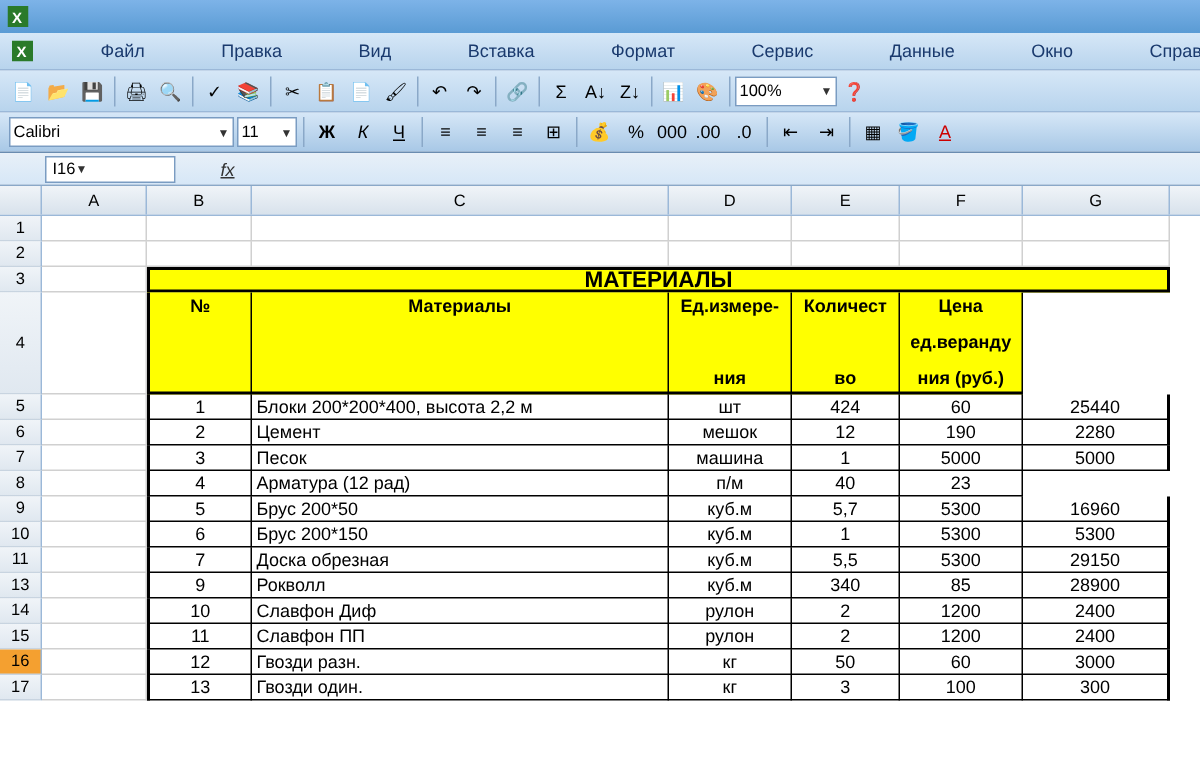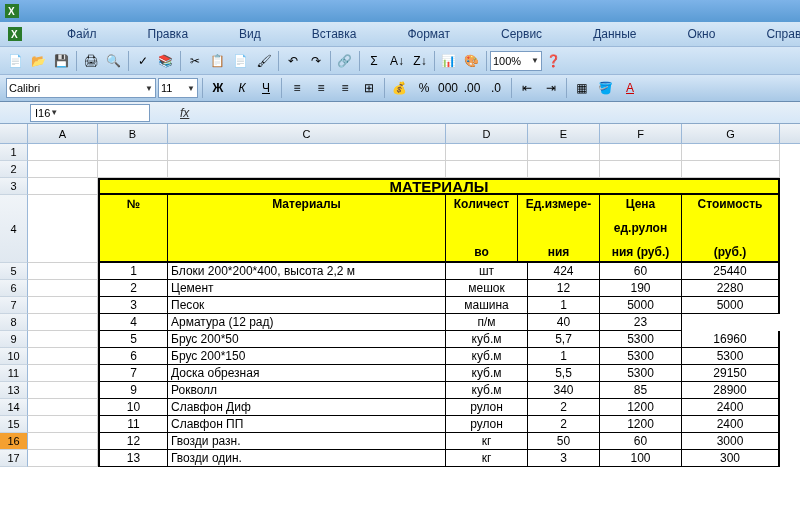--- a/index.html
+++ b/index.html
@@ -10,24 +10,24 @@
 .menubar .grip { width: 8px; height: 18px; background: repeating-linear-gradient(to bottom, #7a9cc2 0 1px, transparent 1px 3px); margin-right: 2px;}
 .menubar .mitem { padding: 3px 6px; font-size: 12px; cursor: default; color:#1a3a6e;margin-left:37px;}
 .menubar .mitem u { text-decoration: underline; }
 .toolbar { background: linear-gradient(to bottom, #d6e7f7, #b8d4ed); height: 28px; display: flex; align-items: center; padding: 0 4px; gap: 1px; border-top: 1px solid #9bb8d8;}
 .toolbar2 { background: linear-gradient(to bottom, #d6e7f7, #a8c8e6); height: 28px; display: flex; align-items: center; padding: 0 4px; gap: 2px; border-top:1px solid #9bb8d8; border-bottom: 1px solid #6a8cb0;}
 .tbtn { width: 22px; height: 22px; display: inline-flex; align-items: center; justify-content: center; border: 1px solid transparent; font-size: 12px; cursor: default;}
 .sep { width: 1px; height: 20px; background: #8aa8c8; margin: 0 2px;}
 .fontsel { background: #fff; border: 1px solid #7a9cc2; height: 20px; font-size: 11px; padding: 0 2px; display: flex; align-items: center; }
 .fontname { width: 150px; justify-content: space-between;}
 .fontsize { width: 40px; justify-content: space-between;}
-.zoom { width: 52px; justify-content: space-between;}
+.zoom { width: 68px; justify-content: space-between;}
 .dropbtn{font-size:8px;color:#333;}
 .namebox-row { background: linear-gradient(to bottom, #e8f0f8, #d6e7f7); height: 22px; display: flex; align-items: center; border-bottom: 1px solid #8aa8c8;}
-.namebox { width: 120px; background: #fff; border: 1px solid #7a9cc2; height: 18px; margin-left: 30px; display: flex; align-items: center; padding: 0 4px; font-size: 11px; }
+.namebox { width: 87px; background: #fff; border: 1px solid #7a9cc2; height: 18px; margin-left: 30px; display: flex; align-items: center; padding: 0 4px; font-size: 11px; }
 .fx { margin-left: 30px; font-style: italic; font-size: 12px; color: #333; text-decoration: underline;}
 .grid-wrap { position: relative; }
 .colheads { display: flex; height: 20px; background: linear-gradient(to bottom, #f0f4f8, #d8e2ec); border-bottom: 1px solid #9bb8d8;}
 .rowhead-corner { width: 28px; border-right: 1px solid #9bb8d8; background: linear-gradient(to bottom, #f0f4f8, #d8e2ec);}
 .colhead { border-right: 1px solid #9bb8d8; display: flex; align-items: center; justify-content: center; font-size: 11px; cursor: default;}
 .cA{width:70px;} .cB{width:70px;} .cC{width:278px;} .cD{width:82px;} .cE{width:72px;} .cF{width:82px;} .cG{width:98px;}
 .gridbody { display: flex; }
 .rowheads { width: 28px; }
 .rowhead { height: 17px; border-bottom: 1px solid #c8d4e0; border-right: 1px solid #9bb8d8; background: linear-gradient(to bottom, #f0f4f8, #e0e8f0); display: flex; align-items: center; justify-content: center; font-size: 11px; cursor:default;}
 .rowhead.sel { background: #f4a030; color: #000;}
@@ -212,36 +212,32 @@
           <div class="cell merged-title">МАТЕРИАЛЫ</div>
         </div>
         <div class="row hdr">
           <div class="cell cA "></div>
           <div class="cell cB hdrcell thick-l thin-r thick-b">
             <span>№</span>
           </div>
           <div class="cell cC hdrcell thin-r thick-b">
             <span>Материалы</span>
           </div>
+          <div class="cell cD hdrcell thin-r thick-b">
+            <span>Ед.измере-</span>
+            <span>ния</span>
+          </div>
           <div class="cell cE hdrcell thin-r thick-b">
             <span>Количест</span>
             <span>во</span>
           </div>
-          <div class="cell cD hdrcell thin-r thick-b">
-            <span>Ед.измере-</span>
-            <span>ния</span>
-          </div>
           <div class="cell cF hdrcell thin-r thick-b">
             <span>Цена</span>
-            <span>ед.рулон</span>
+            <span>ед.веранду</span>
             <span>ния (руб.)</span>
-          </div>
-          <div class="cell cG hdrcell thick-r thick-b">
-            <span>Стоимость</span>
-            <span>(руб.)</span>
           </div>
         </div>
         <div class="row ">
           <div class="cell cA "></div>
           <div class="cell cB center thin-b thick-l thin-r ">1</div>
           <div class="cell cC thin-b thin-r ">Блоки 200*200*400, высота 2,2 м</div>
           <div class="cell cD center thin-b thin-r ">шт</div>
           <div class="cell cE center thin-b thin-r ">424</div>
           <div class="cell cF center thin-b thin-r ">60</div>
           <div class="cell cG center thin-b thick-r ">25440</div>

